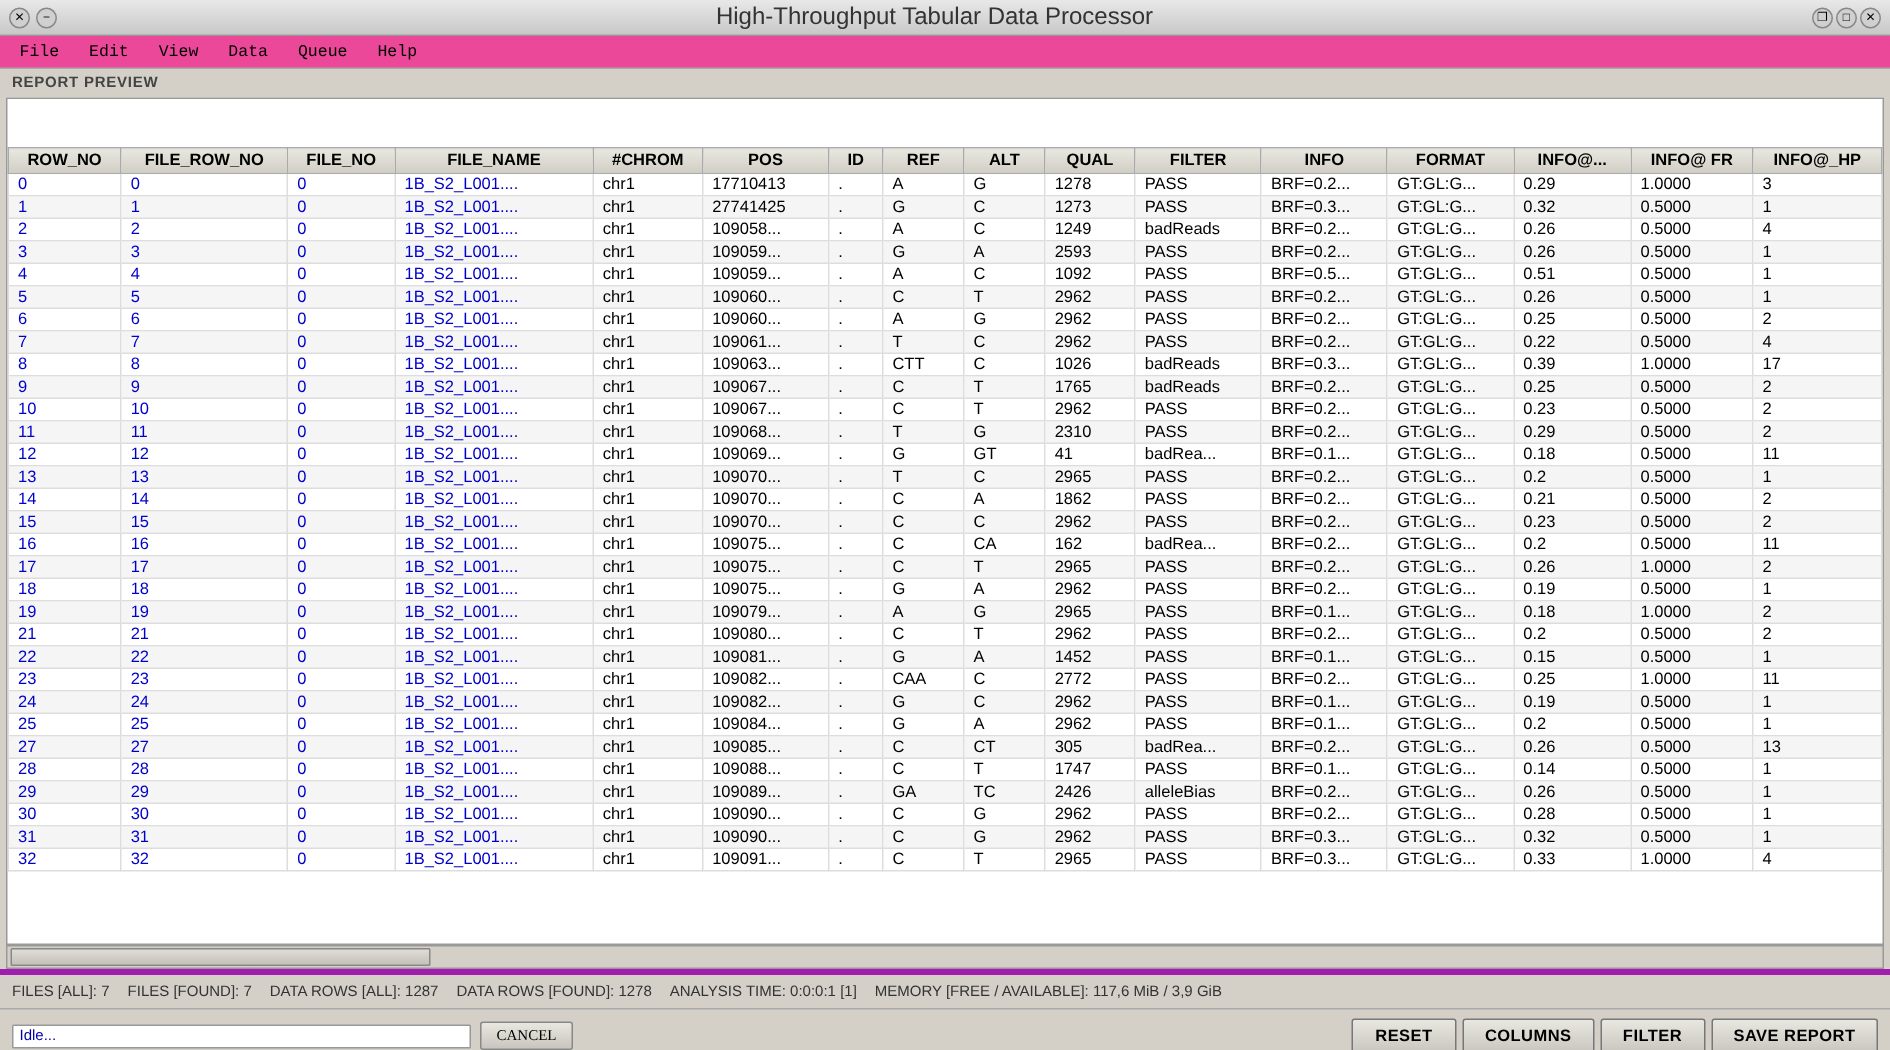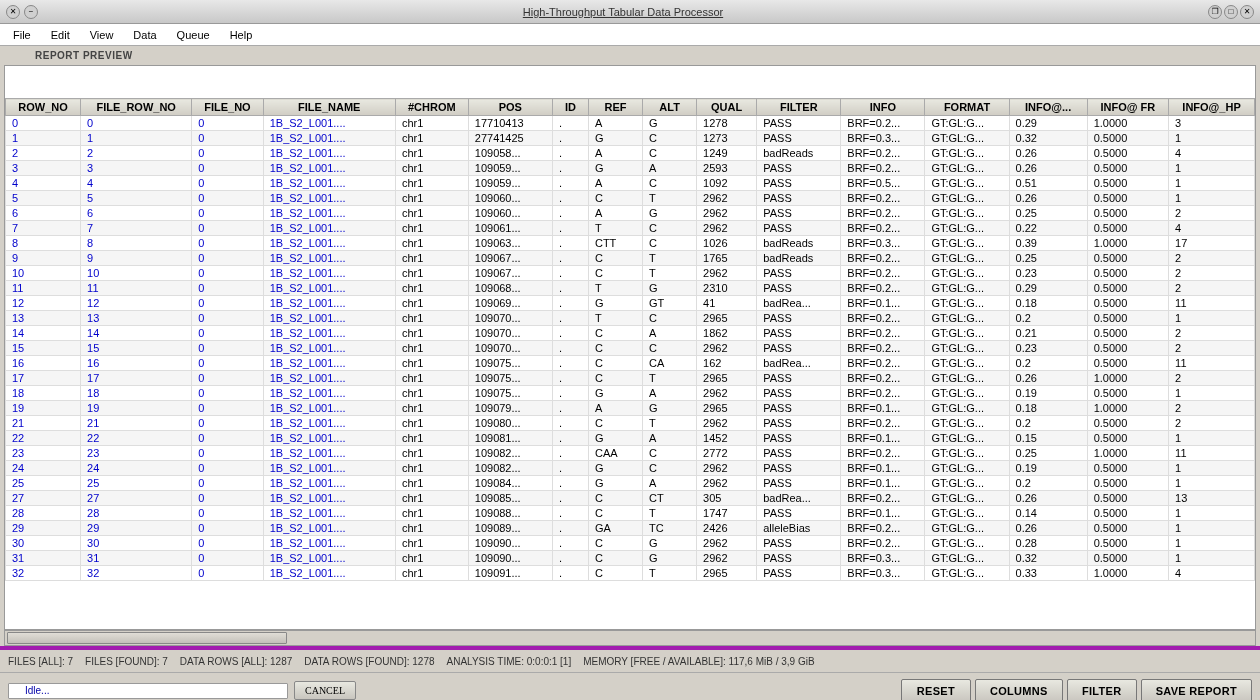--- a/index.html
+++ b/index.html
@@ -32,56 +32,55 @@
       border-radius: 50%;
       border: 1px solid #888;
       background: #d0d0d0;
       display: flex;
       align-items: center;
       justify-content: center;
       font-size: 8px;
       cursor: pointer;
     }
     .window-title {
-      font-size: 11px;
+      font-size: 16px;
       color: #333;
       font-weight: normal;
-      text-decoration: underline;
     }
     .window-right-controls {
       display: flex;
       gap: 2px;
     }
 
     
     .menubar {
-      background: #ffffff;
+      background: #ec4899;
       border-bottom: 1px solid #aaa;
       display: flex;
       align-items: center;
       padding: 2px 4px;
       height: 22px;
       gap: 2px;
+      font-family: Liberation Mono, monospace;
     }
     .menu-item {
       padding: 2px 8px;
       font-size: 11px;
       cursor: pointer;
       border: 1px solid transparent;
     }
 
     
     .report-preview-label {
       padding: 4px 8px;
       font-size: 10px;
       font-weight: bold;
       color: #444;
       letter-spacing: 0.5px;
       background: #d4d0c8;
-      margin-left: 27px;
     }
 
     
     .table-container {
       overflow: auto;
       height: 565px;
       border: 1px solid #999;
       margin: 0 4px;
       background: #fff;
       position: relative;
@@ -160,29 +159,29 @@
       align-items: center;
       justify-content: space-between;
       height: 36px;
     }
     .actionbar-left {
       display: flex;
       align-items: center;
       gap: 6px;
     }
     .progress-bar-container {
-      width: 280px;
+      width: 306px;
       height: 16px;
       background: #fff;
       border: 1px solid #999;
       border-radius: 1px;
       overflow: hidden;
       display: flex;
       align-items: center;
-      padding: 0 16px;
+      padding: 0 4px;
     }
     .progress-text {
       font-size: 10px;
       color: #0000aa;
     }
     .cancel-btn {
       padding: 3px 10px;
       font-size: 10px;
       background: linear-gradient(to bottom, #e8e8e0, #c8c5be);
       border: 1px solid #888;

